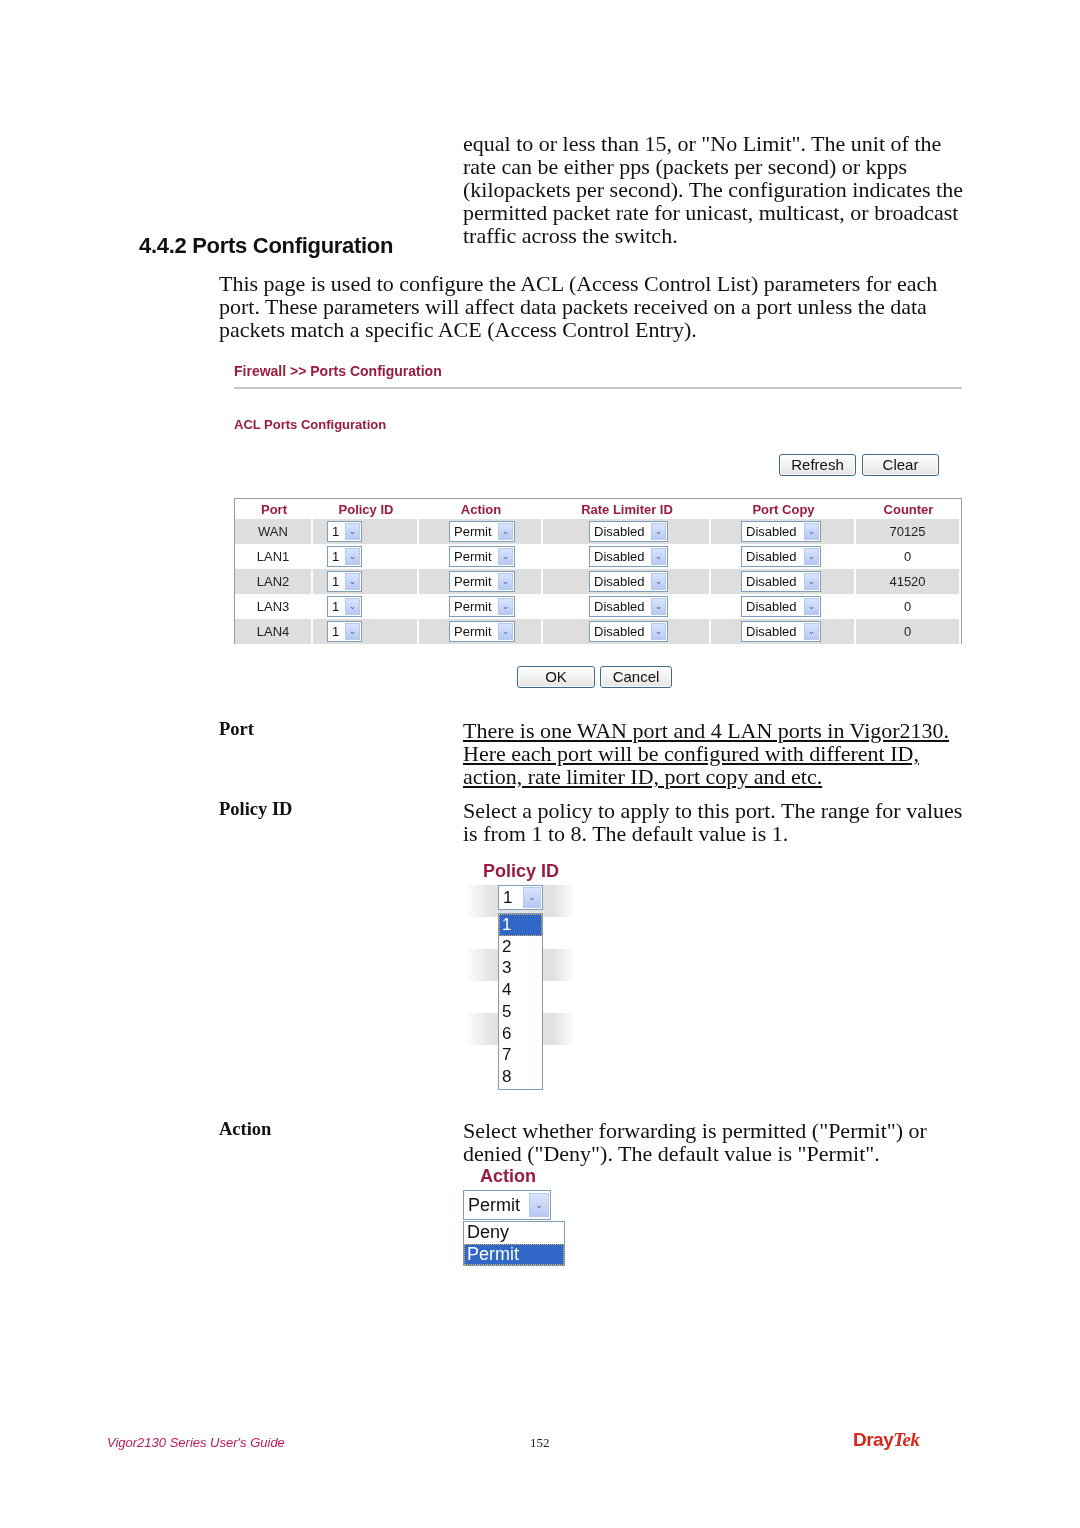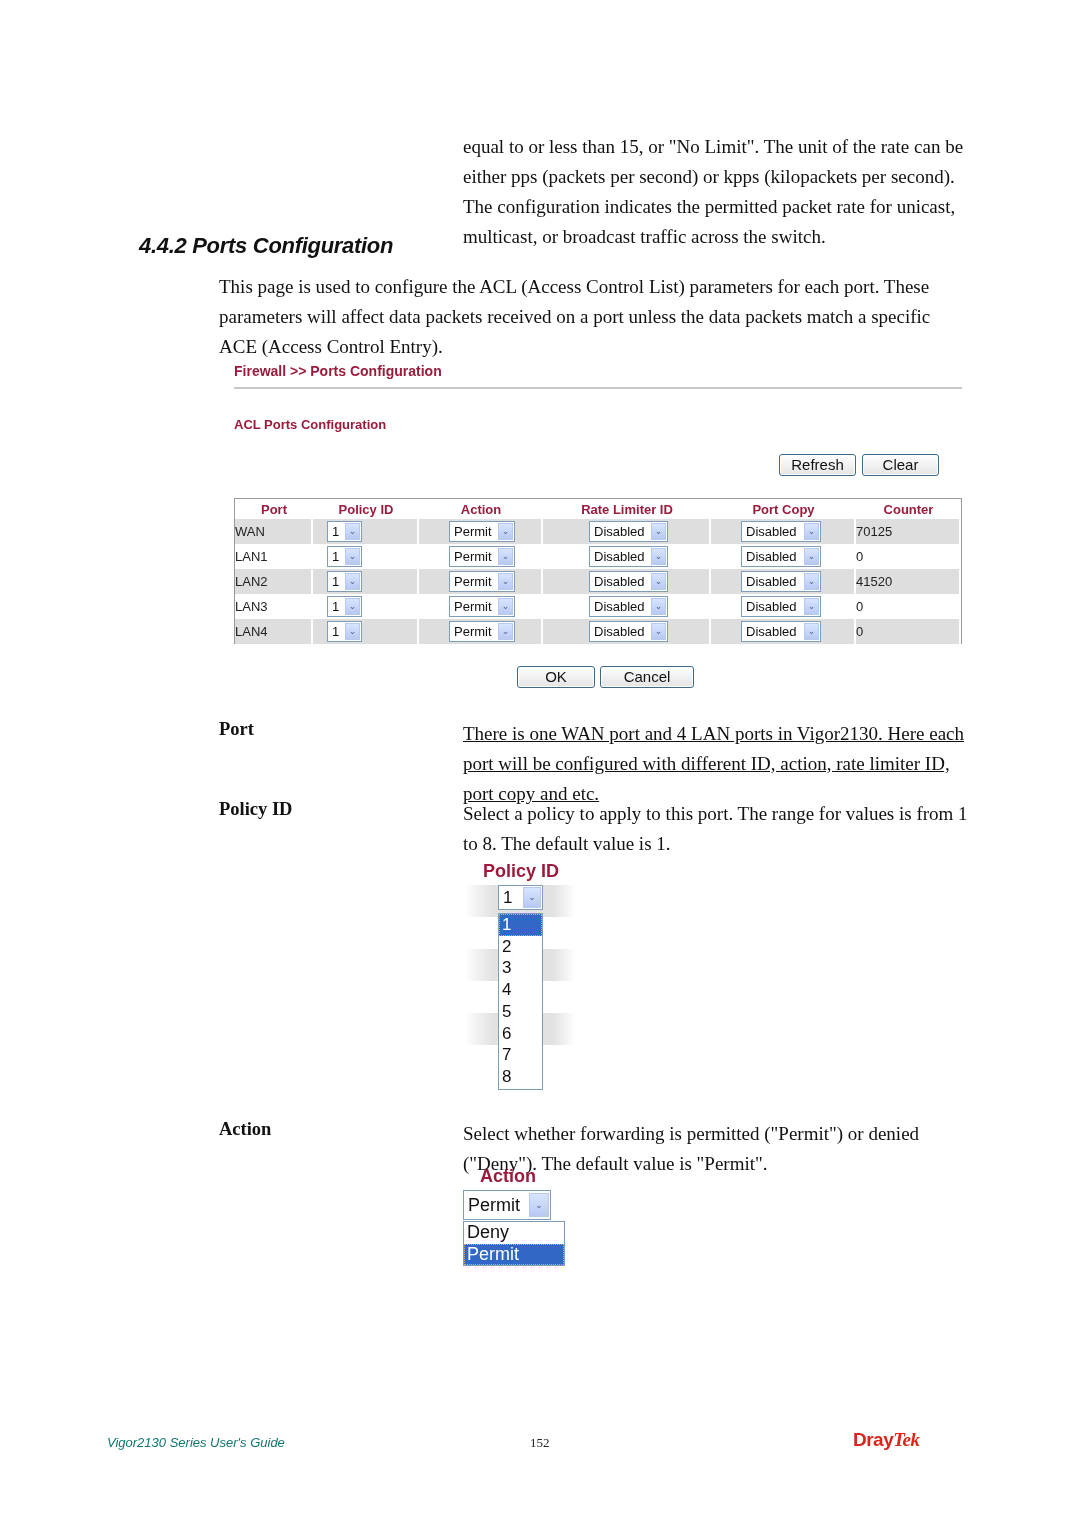--- a/index.html
+++ b/index.html
@@ -1,49 +1,49 @@
 <!DOCTYPE html>
 <html><head>
 <meta charset="utf-8">
 <style>
   html, body { margin: 0; padding: 0; background: #ffffff; }
   body { width: 1080px; height: 1528px; position: relative; overflow: hidden;
          font-family: "Liberation Serif", serif; color: #111; }
   .abs { position: absolute; }
-  .serif-text { font-family: "Liberation Serif", serif; font-size: 19px; line-height: 30px; color: #111; }
+  .serif-text { font-family: "Liberation Serif", serif; font-size: 22px; line-height: 23px; color: #111; }
 
   
   #cont-para { left: 463px; top: 132px; width: 510px; }
 
   #section-heading { left: 139px; top: 233px; font-family: "Liberation Sans", sans-serif;
-        font-weight: bold; font-size: 22px; color: #111; letter-spacing: -0.3px; font-style: italic; }
+        font-weight: bold; font-size: 22px; color: #111; letter-spacing: -0.3px; }
 
   #intro-para { left: 219px; top: 272px; width: 752px; }
 
   
   .ui { font-family: "Liberation Sans", sans-serif; font-size: 13px; }
   #ui-title { left: 234px; top: 363px; color: #9b1b3d; font-weight: bold; font-size: 14px; }
   #ui-rule { left: 234px; top: 387px; width: 728px; height: 2px; background: #c8c8c8; }
   #ui-subtitle { left: 234px; top: 417px; color: #9b1b3d; font-weight: bold; font-size: 13px; }
 
   .btn { position: absolute; height: 22px; border: 1px solid #3d6a8a; border-radius: 3px;
          background: linear-gradient(#ffffff, #e4e4e4); font-family: "Liberation Sans", sans-serif;
          font-size: 15px; color: #111; text-align: center; line-height: 20px; box-sizing: border-box;
          box-shadow: inset 0 0 0 1px #ffffff; }
   #refresh-button { left: 779px; top: 454px; width: 77px; }
   #clear-button { left: 862px; top: 454px; width: 77px; }
   #ok-button { left: 517px; top: 666px; width: 78px; }
-  #cancel-button { left: 600px; top: 666px; width: 94px; }
+  #cancel-button { left: 600px; top: 666px; width: 72px; }
 
   #acl-table-wrap { left: 234px; top: 498px; width: 728px; height: 146px; border: 1px solid #9a9a9a;
         box-sizing: border-box; background: #fff; }
   table#acl-table { border-collapse: separate; border-spacing: 0; width: 100%; }
   #acl-table th { color: #9b1b3d; font-weight: bold; font-size: 13px; height: 20px; padding: 0;
         text-align: center; font-family: "Liberation Sans", sans-serif; }
-  #acl-table td { height: 25px; padding: 0; text-align: left; font-family: "Liberation Sans", sans-serif;
+  #acl-table td { height: 25px; padding: 0; text-align: center; font-family: "Liberation Sans", sans-serif;
         font-size: 13px; color: #222; border-right: 2px solid #fff; }
   #acl-table tr.shade td.sh { background: #dedede; }
   #acl-table td.sel-cell { text-align: left; }
 
   .sel { display: inline-flex; align-items: center; height: 21px; border: 1px solid #7f9db9;
          background: #fff; box-sizing: border-box; font-family: "Liberation Sans", sans-serif;
          font-size: 13px; color: #111; vertical-align: middle; }
   .sel .val { padding: 0 4px; flex: 1; text-align: left; white-space: nowrap; }
   .sel .arrow { width: 15px; height: 17px; margin-right: 1px; background: linear-gradient(#d8e4ff, #b7c8f4);
          border: 1px solid #b8c9ee; box-sizing: border-box; display: flex; align-items: center;
@@ -59,21 +59,21 @@
   .illus-label { font-family: "Liberation Sans", sans-serif; font-weight: bold; color: #9b1b3d; }
   .band { position: absolute; left: 0; width: 110px; height: 32px;
           background: linear-gradient(90deg, #ffffff 0%, #e2e2e2 25%, #e2e2e2 80%, #ffffff 100%); }
   .list-box { position: absolute; border: 1px solid #7f9db9; background: #fff; box-sizing: border-box;
               font-family: "Liberation Sans", sans-serif; color: #111; }
   .list-opt { padding-left: 3px; white-space: nowrap; }
   .list-opt.sel-opt { background: #3168c8; color: #fff; outline: 1px dotted #e0b050; outline-offset: -1px; }
 
   
   #footer-guide { left: 107px; top: 1435px; font-family: "Liberation Sans", sans-serif; font-style: italic;
-        font-size: 13px; color: #0f766e; }
+        font-size: 13px; color: #be185d; }
   #footer-page { left: 530px; top: 1435px; font-family: "Liberation Serif", serif; font-size: 13px; color: #222; }
   #brand-logo { left: 853px; top: 1429px; font-family: "Liberation Sans", sans-serif; font-size: 19px;
         color: #d9261c; letter-spacing: -0.5px; }
   #brand-logo .b1 { font-weight: bold; font-style: normal; }
   #brand-logo .b2 { font-family: "Liberation Serif", serif; font-style: italic; font-weight: bold; }
 </style>
 </head>
 <body>
 
 <div id="cont-para" class="abs serif-text">equal to or less than 15, or "No Limit". The unit of the rate can be either pps (packets per second) or kpps (kilopackets per second). The configuration indicates the permitted packet rate for unicast, multicast, or broadcast traffic across the switch.</div>

